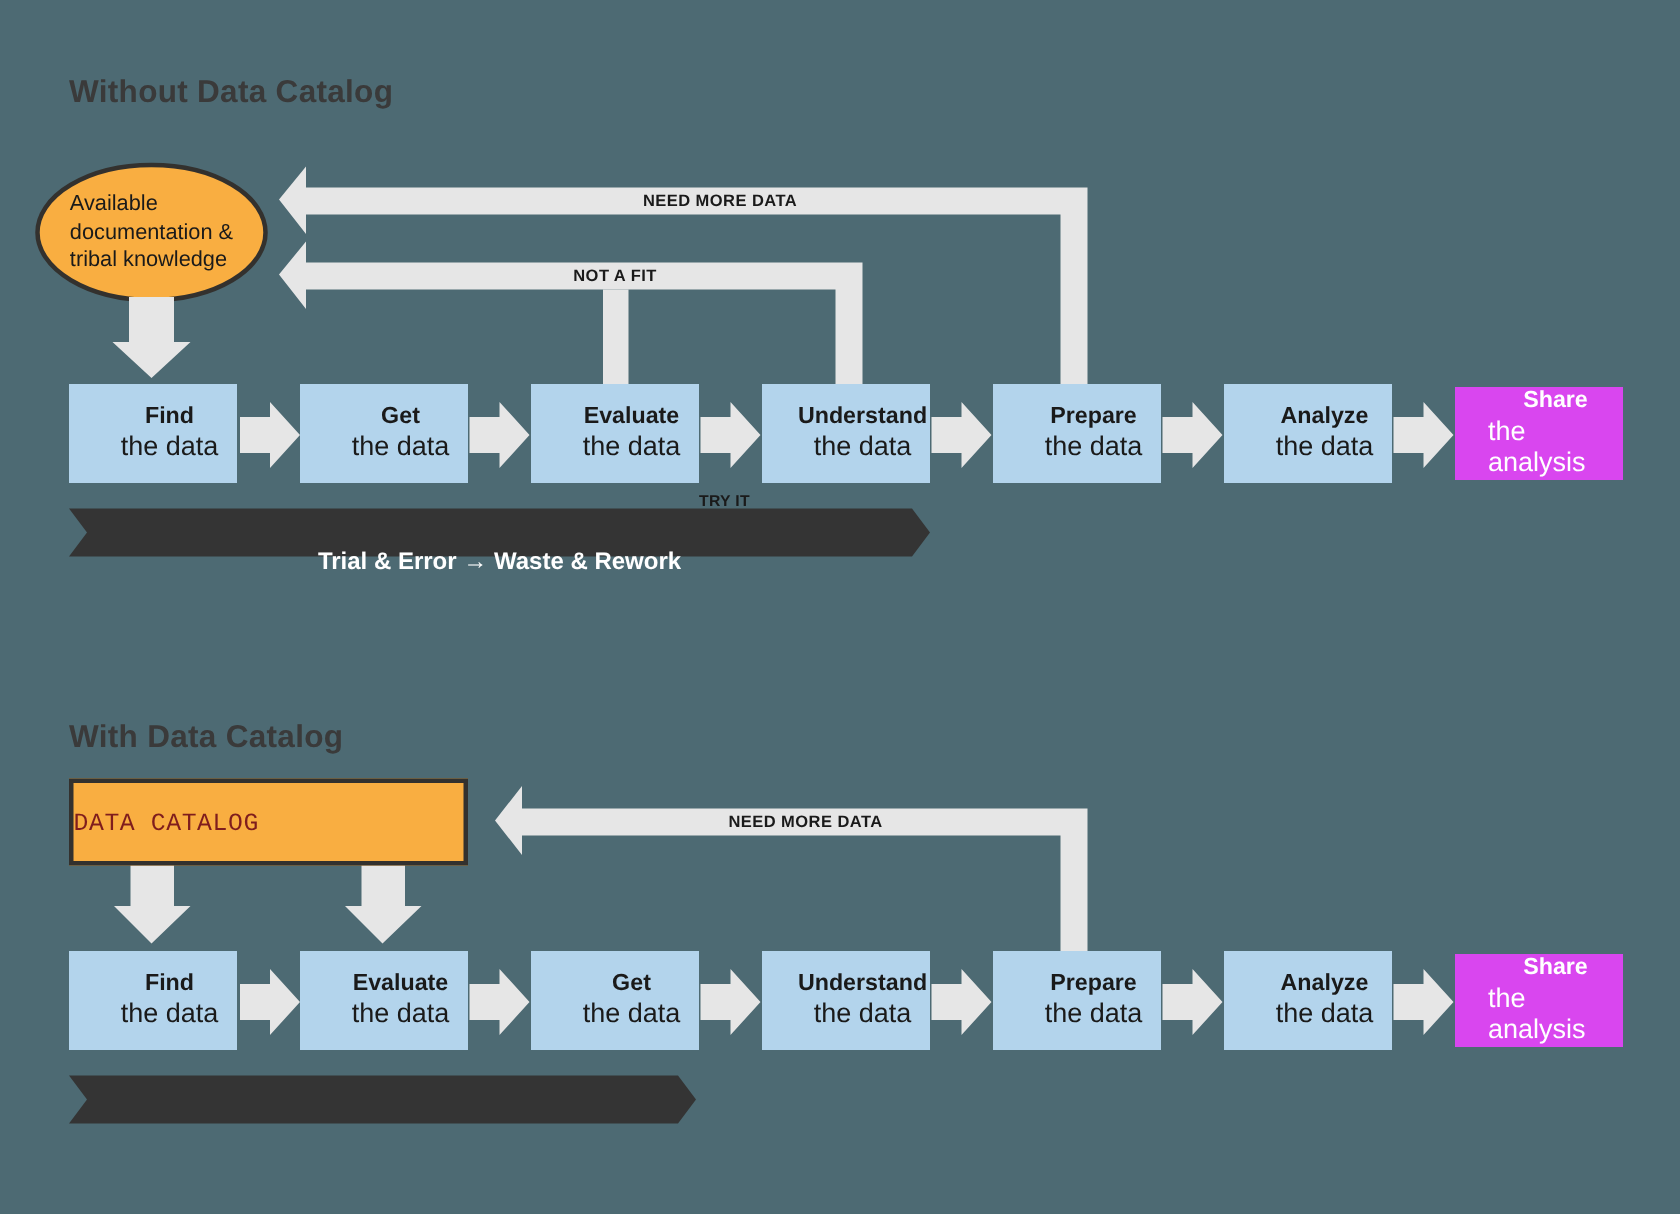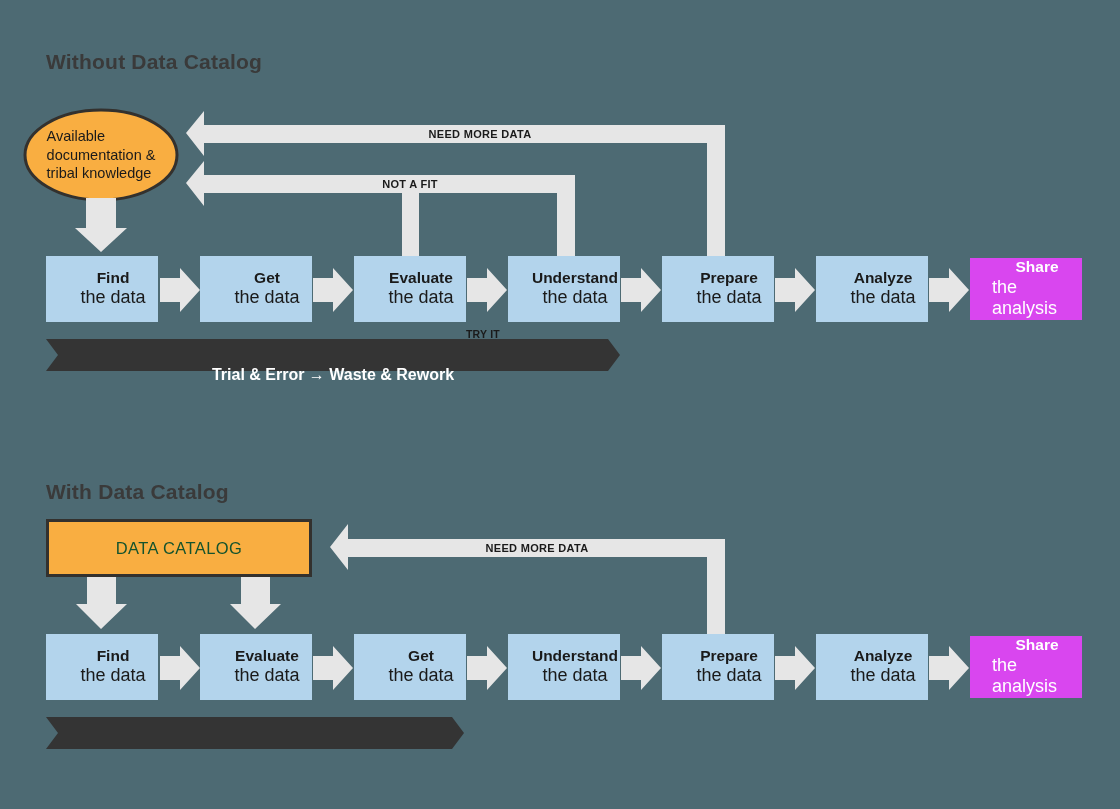--- a/index.html
+++ b/index.html
@@ -38,22 +38,22 @@
   }
   .stepbox .l1{font-size:15.5px;font-weight:bold;}
   .stepbox .l2{font-size:18px;font-weight:normal;}
   .stepbox.accent{background:#d946ef;color:#ffffff;}
 
   .catalog-box{
     position:absolute;
     box-sizing:border-box;
     background:#f9ae41;
     border:3px solid #33312e;
-    display:flex;align-items:center;justify-content:center;
-    font-size:16.5px;color:#14532d;letter-spacing:.4px;
+    display:flex;align-items:center;
+    font-size:16.5px;color:#7f1d1d;letter-spacing:.4px;font-family:Liberation Mono, monospace;
   }
 
   .ellipse-label{
     position:absolute;
     display:flex;align-items:center;justify-content:center;
     text-align:left;
     font-size:14.5px;
     color:#1a1a1a;
     line-height:1.28;
     pointer-events:none;

